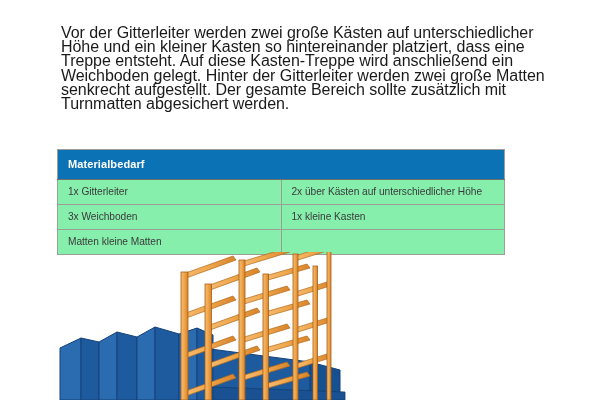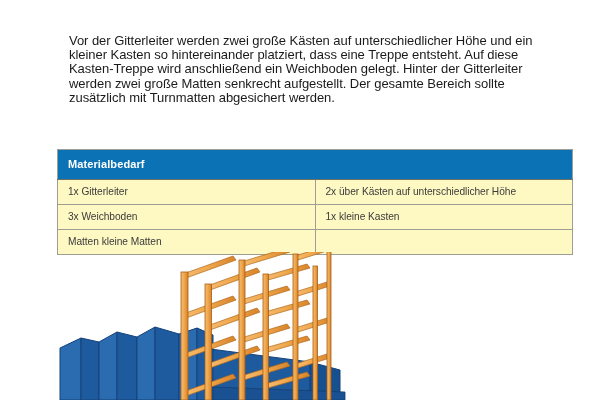--- a/index.html
+++ b/index.html
@@ -18,50 +18,50 @@
   }
 
   
   #description {
     position: absolute;
     left: 57px;
     top: 22px;
     width: 516px;
   }
   .para {
-    font-size: 13px;
+    font-size: 16px;
     line-height: 14.2px;
     color: #1a1a1a;
     text-align: left;
-    margin: 12px;
+    margin: 4px;
     letter-spacing: -0.05px;
   }
 
   
   #material-table {
     position: absolute;
     left: 57px;
     top: 149px;
-    width: 516px;
+    width: 448px;
     border-collapse: collapse;
     table-layout: fixed;
   }
   #material-table .thead-cell {
     background: #0b72b5;
     color: #ffffff;
     font-size: 11px;
     font-weight: bold;
     padding: 8px 10px 9px 10px;
     text-align: left;
     border: 1px solid #9d9d95;
     border-bottom: 1px solid #6f6f68;
     letter-spacing: 0.1px;
   }
   #material-table td.cell {
-    background: #fef9c3;
+    background: #86efac;
     color: #3b3b3b;
     font-size: 10.2px;
     padding: 6px 10px 7px 10px;
     text-align: left;
     border: 1px solid #9d9d95;
     height: 24px;
     vertical-align: middle;
     letter-spacing: -0.05px;
   }
   #material-table td.cell.col-left  { width: 270px; }

